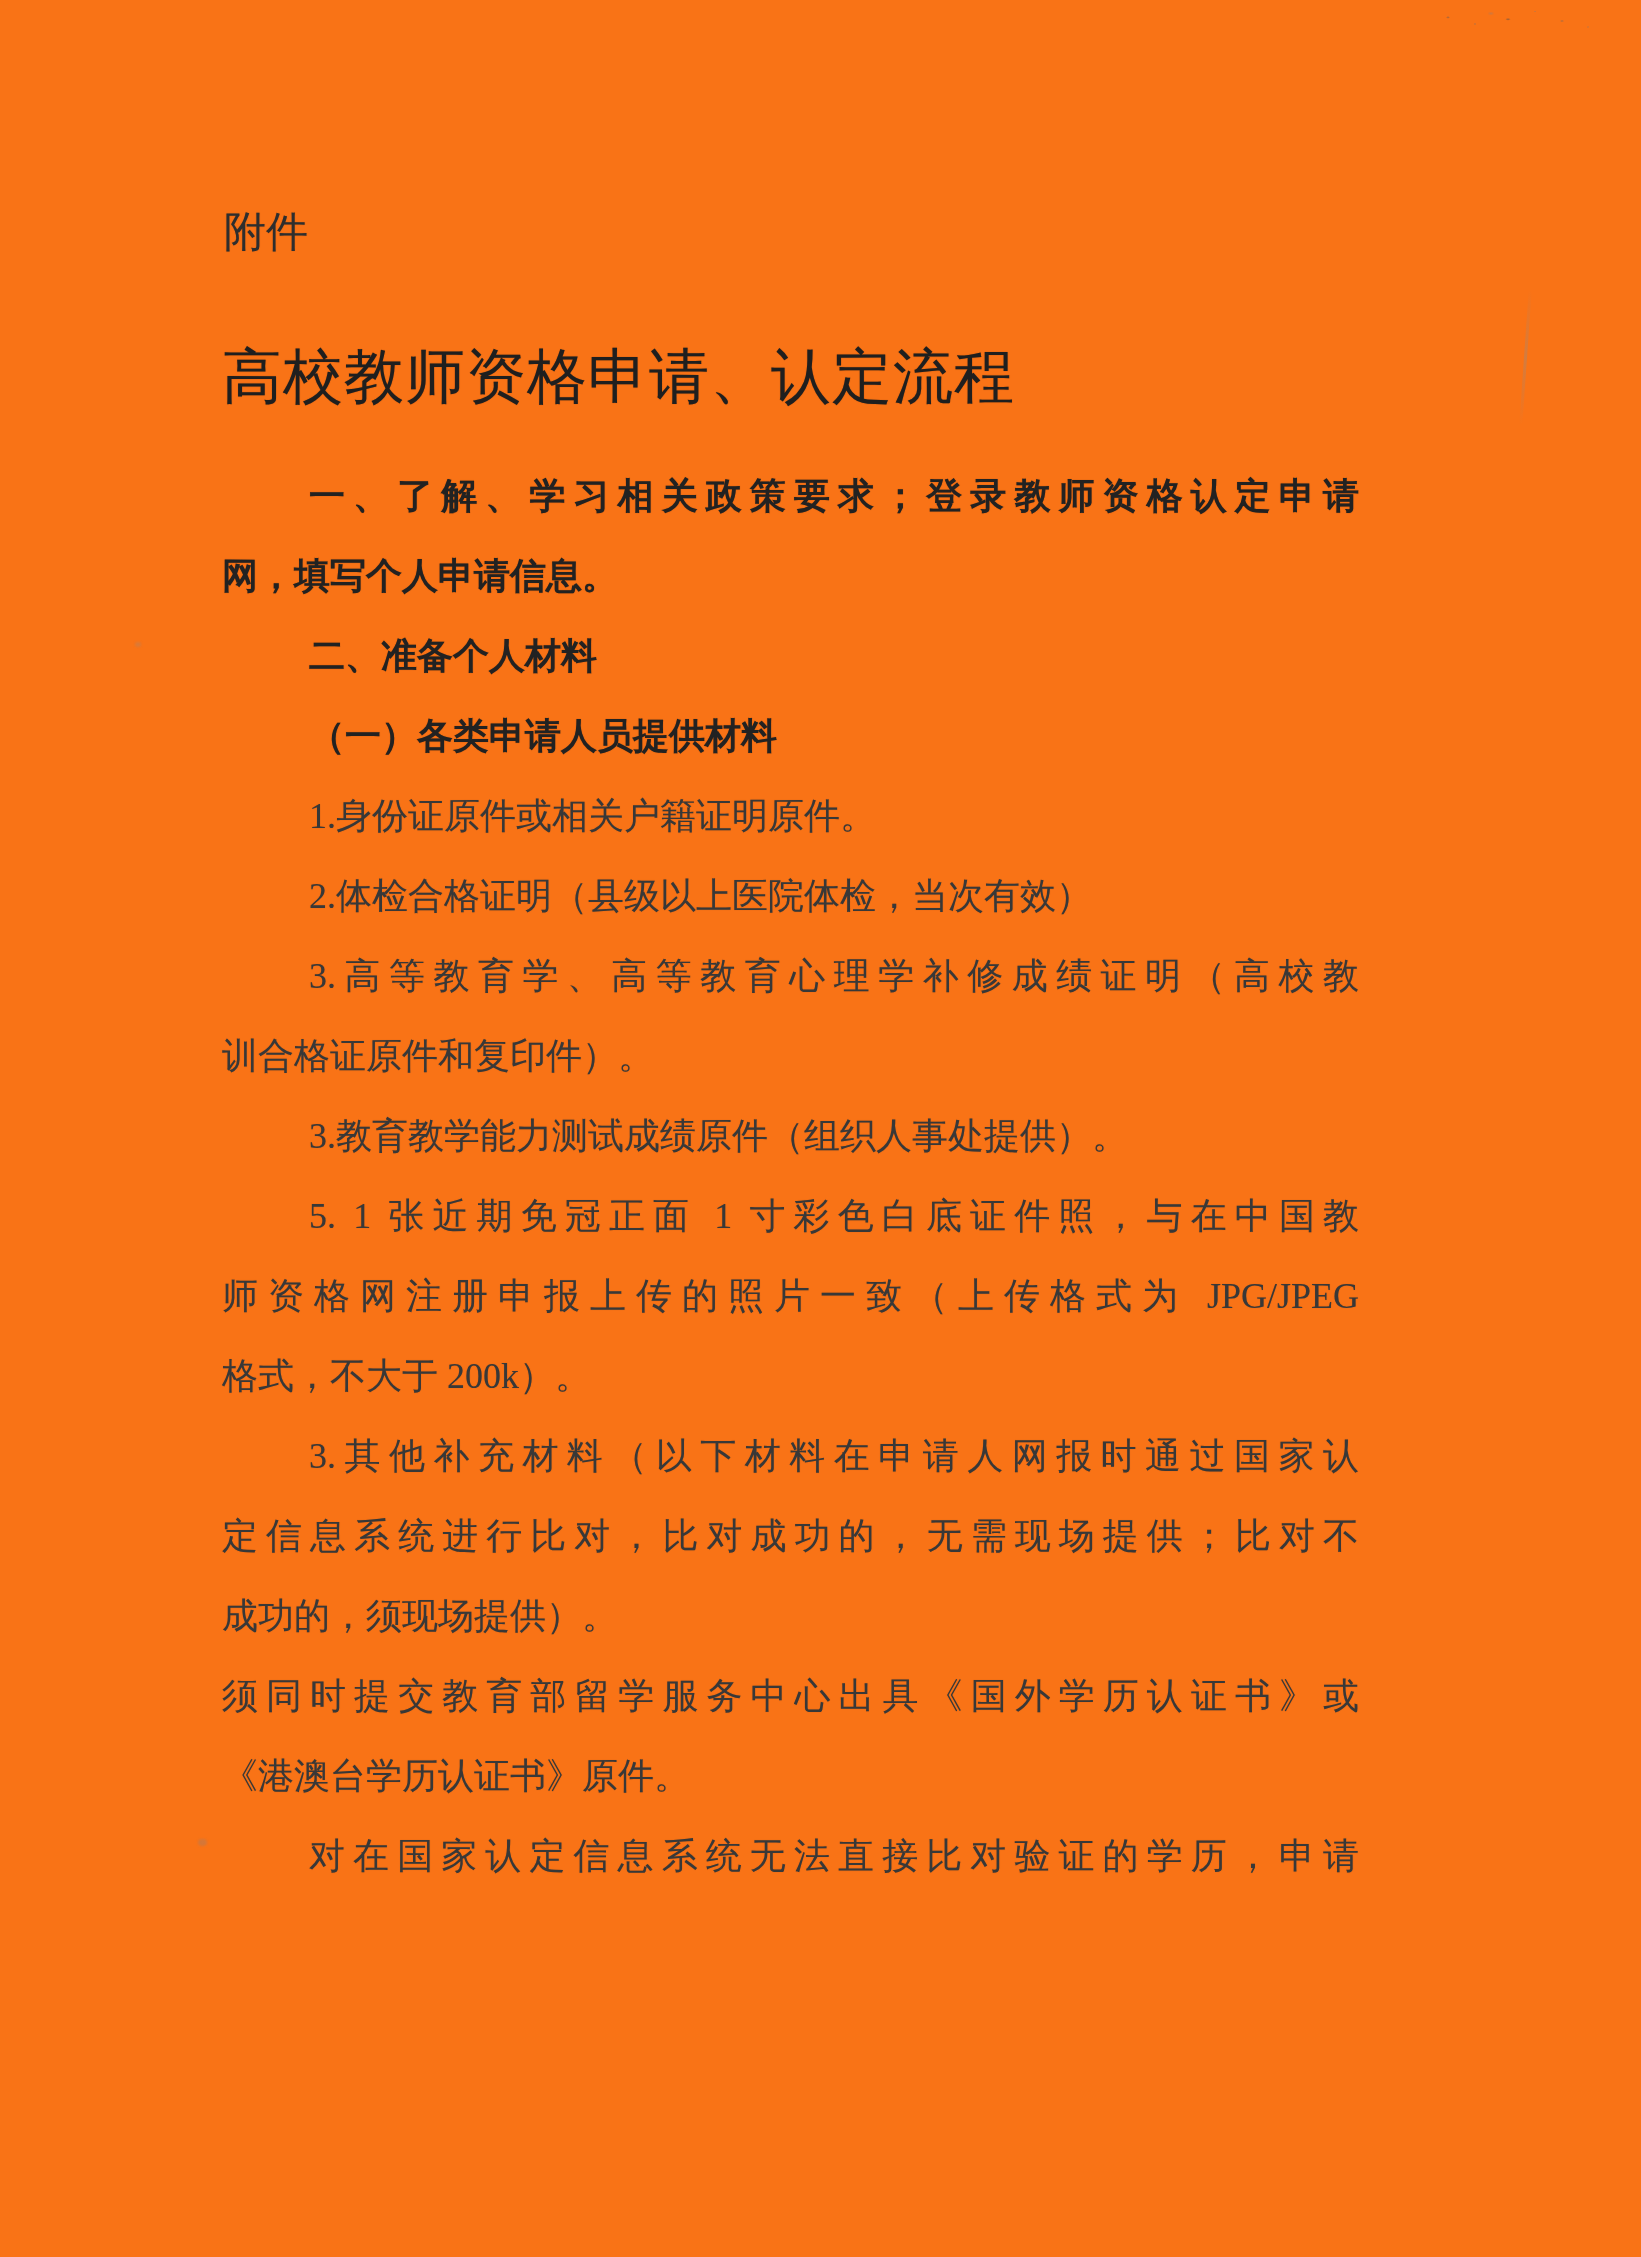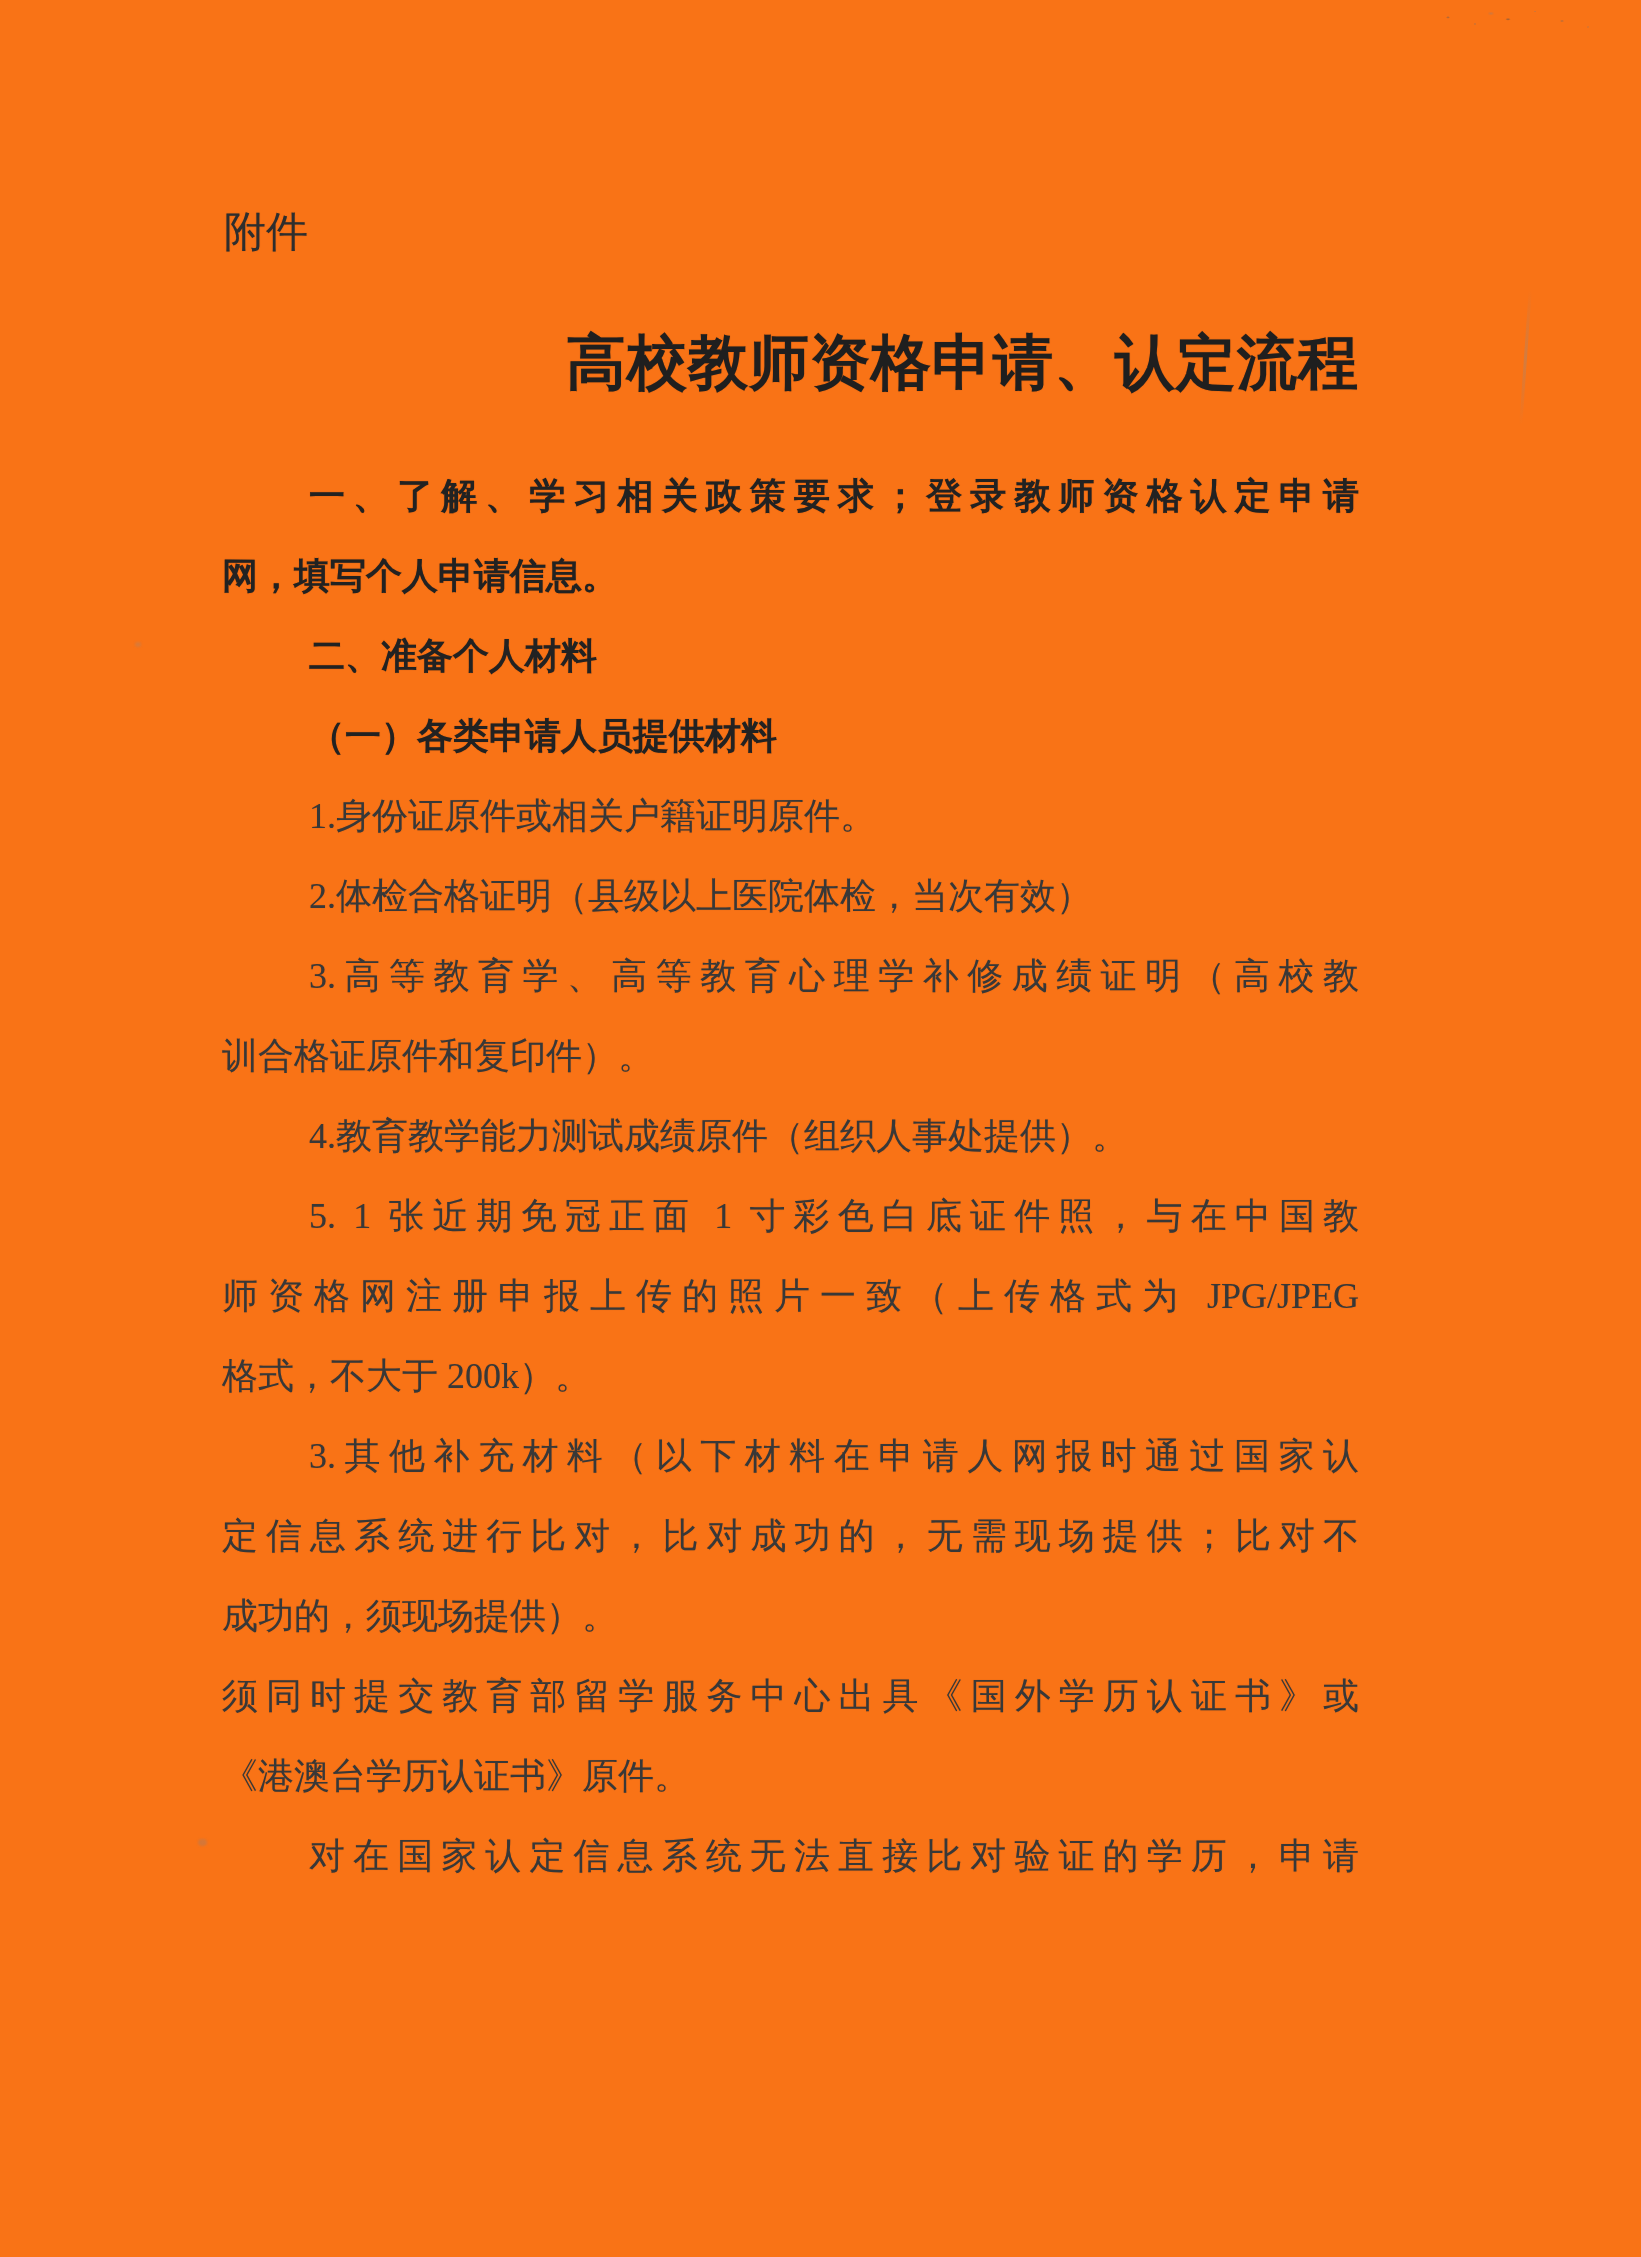--- a/index.html
+++ b/index.html
@@ -46,25 +46,25 @@
   .attachment{
     position:absolute;
     left:224px; top:207px;
     font-size:42px;
     line-height:1.2;
     color:#2e2e2e;
     text-shadow:0 0 1px rgba(40,40,40,.35);
   }
   .doc-title{
     position:absolute;
-    left:222px; top:330px;
+    left:222px; top:344px;
     width:1137px;
-    text-align:right;
+    text-align:left;
     font-family:"Liberation Sans","DejaVu Sans",sans-serif;
-    font-weight:bold;
+    font-weight:normal;
     font-size:60px;
     line-height:1.1;
     color:#1f1f1f;
     letter-spacing:1px;
     text-shadow:0 0 1px rgba(20,20,20,.4);
   }
   .doc-body{
     position:absolute;
     left:222px; top:456px;
     width:1137px;
@@ -105,21 +105,21 @@
 
   <div class="doc-body">
       <div class="line indent bold justify">一、了解、学习相关政策要求；登录教师资格认定申请</div>
       <div class="line bold">网，填写个人申请信息。</div>
       <div class="line indent bold">二、准备个人材料</div>
       <div class="line indent bold">（一）各类申请人员提供材料</div>
       <div class="line indent">1.身份证原件或相关户籍证明原件。</div>
       <div class="line indent">2.体检合格证明（县级以上医院体检，当次有效）</div>
       <div class="line indent justify">3.高等教育学、高等教育心理学补修成绩证明（高校教</div>
       <div class="line">训合格证原件和复印件）。</div>
-      <div class="line indent">4.教育教学能力测试成绩原件（组织人事处提供）。</div>
+      <div class="line indent">3.教育教学能力测试成绩原件（组织人事处提供）。</div>
       <div class="line indent justify">5. 1 张近期免冠正面 1 寸彩色白底证件照，与在中国教</div>
       <div class="line justify">师资格网注册申报上传的照片一致（上传格式为 JPG/JPEG</div>
       <div class="line">格式，不大于 200k）。</div>
       <div class="line indent justify">3.其他补充材料（以下材料在申请人网报时通过国家认</div>
       <div class="line justify">定信息系统进行比对，比对成功的，无需现场提供；比对不</div>
       <div class="line">成功的，须现场提供）。</div>
       <div class="line justify">须同时提交教育部留学服务中心出具《国外学历认证书》或</div>
       <div class="line">《港澳台学历认证书》原件。</div>
       <div class="line indent justify">对在国家认定信息系统无法直接比对验证的学历，申请</div>
     </div>

